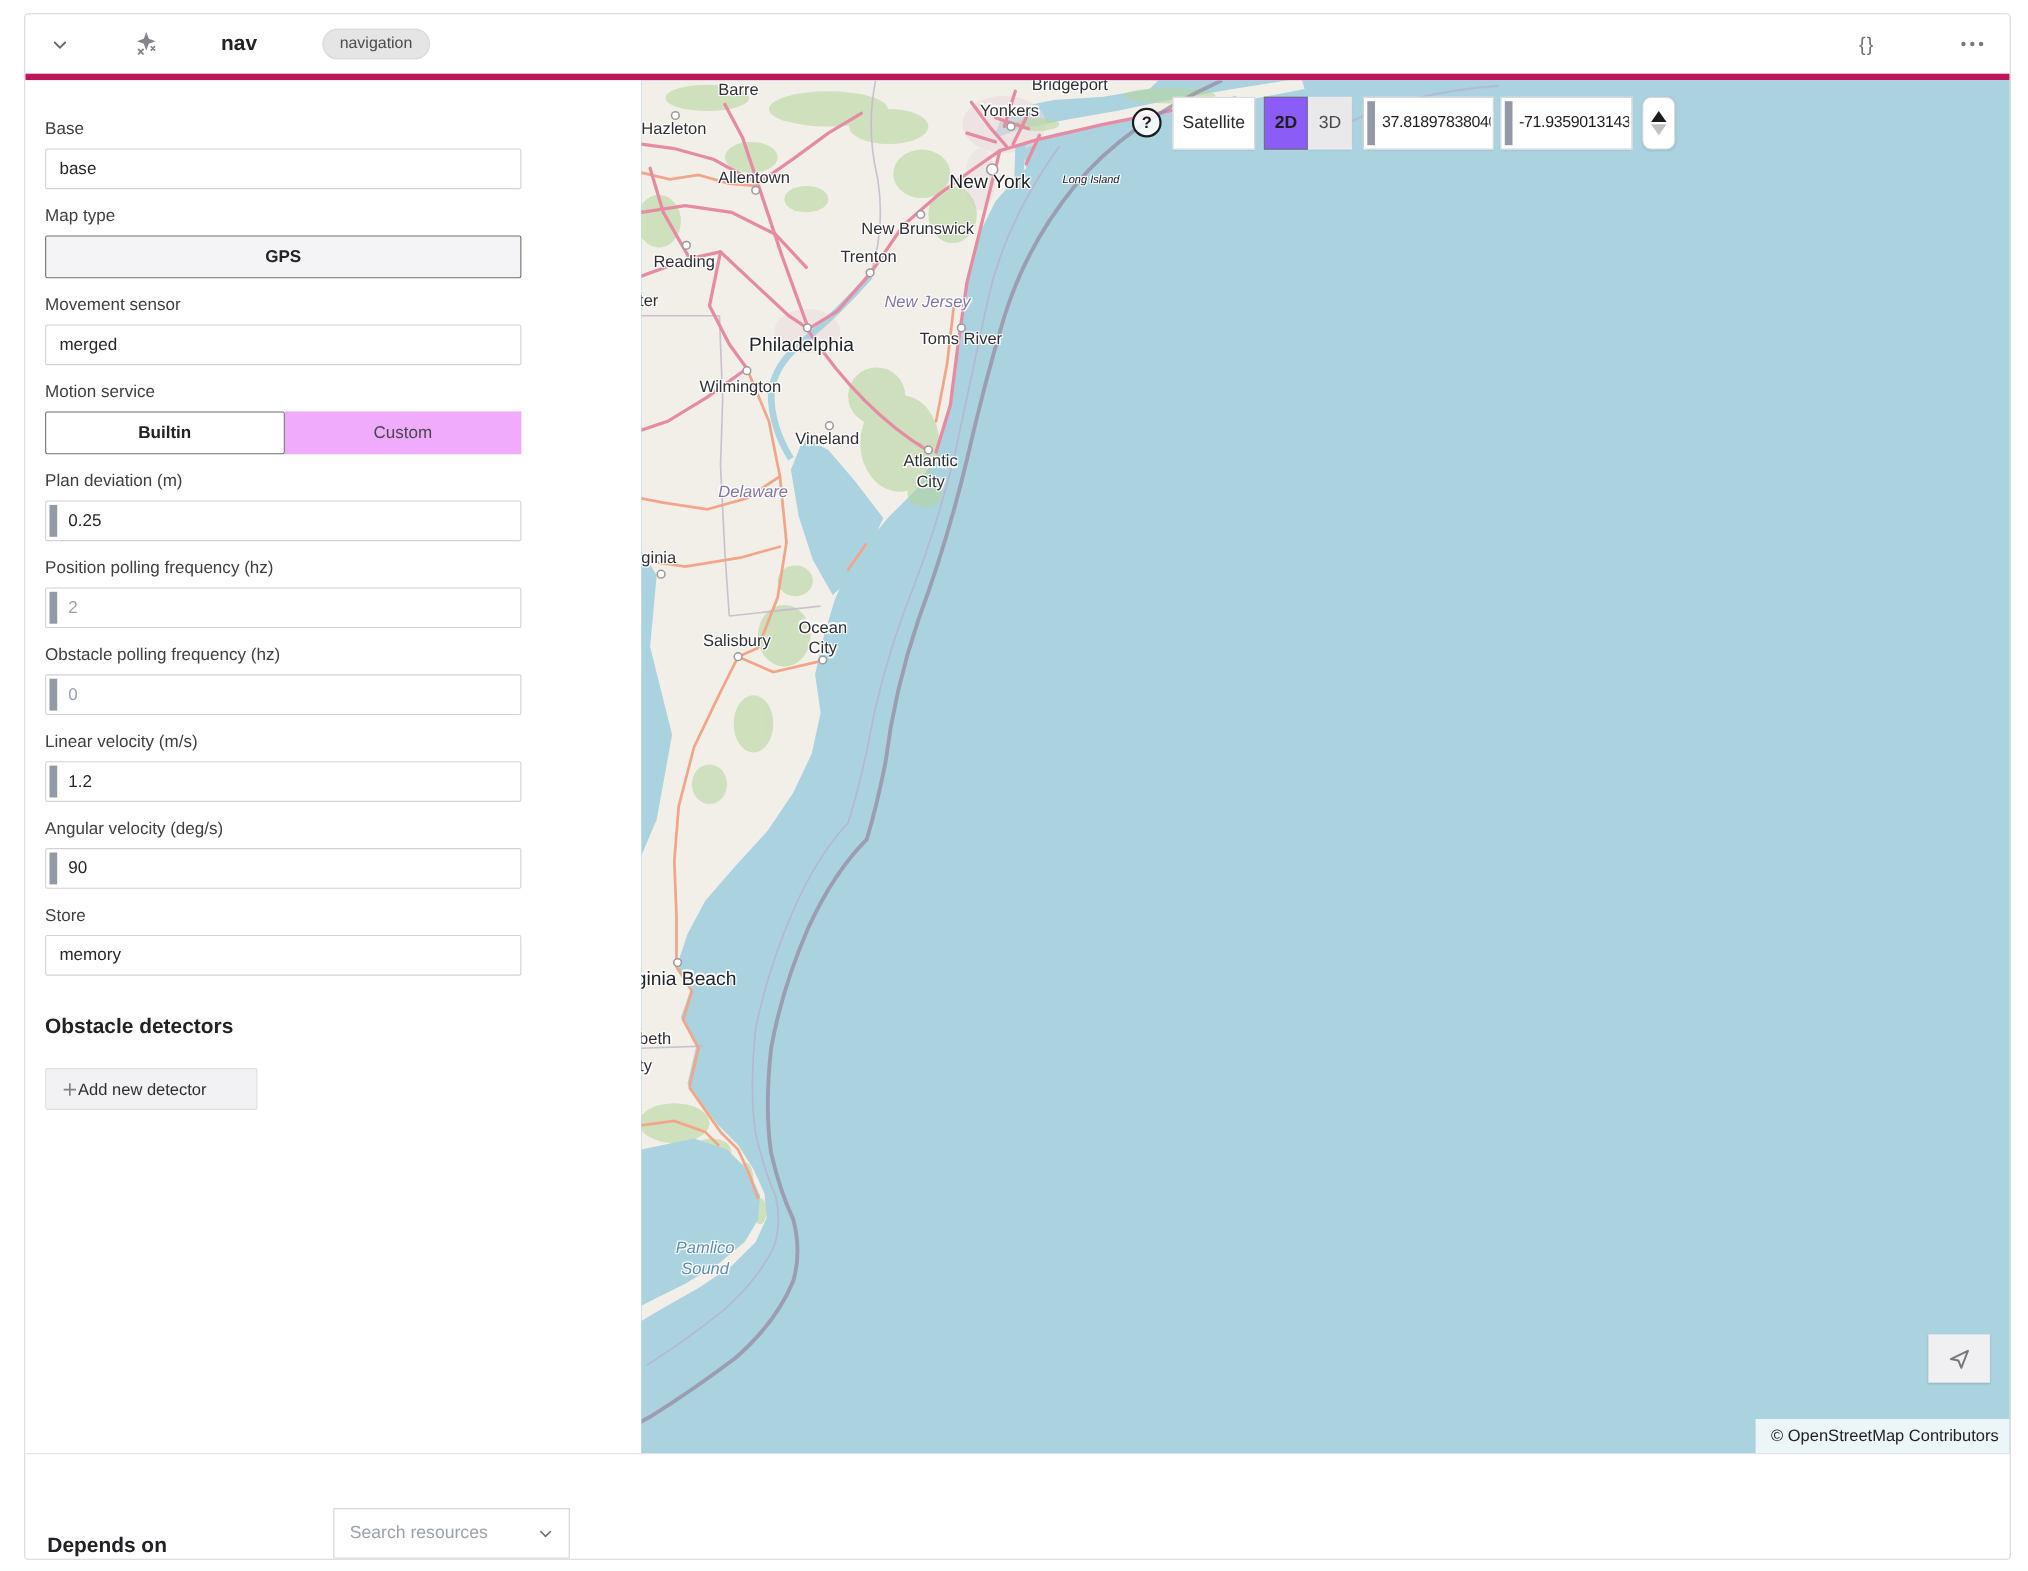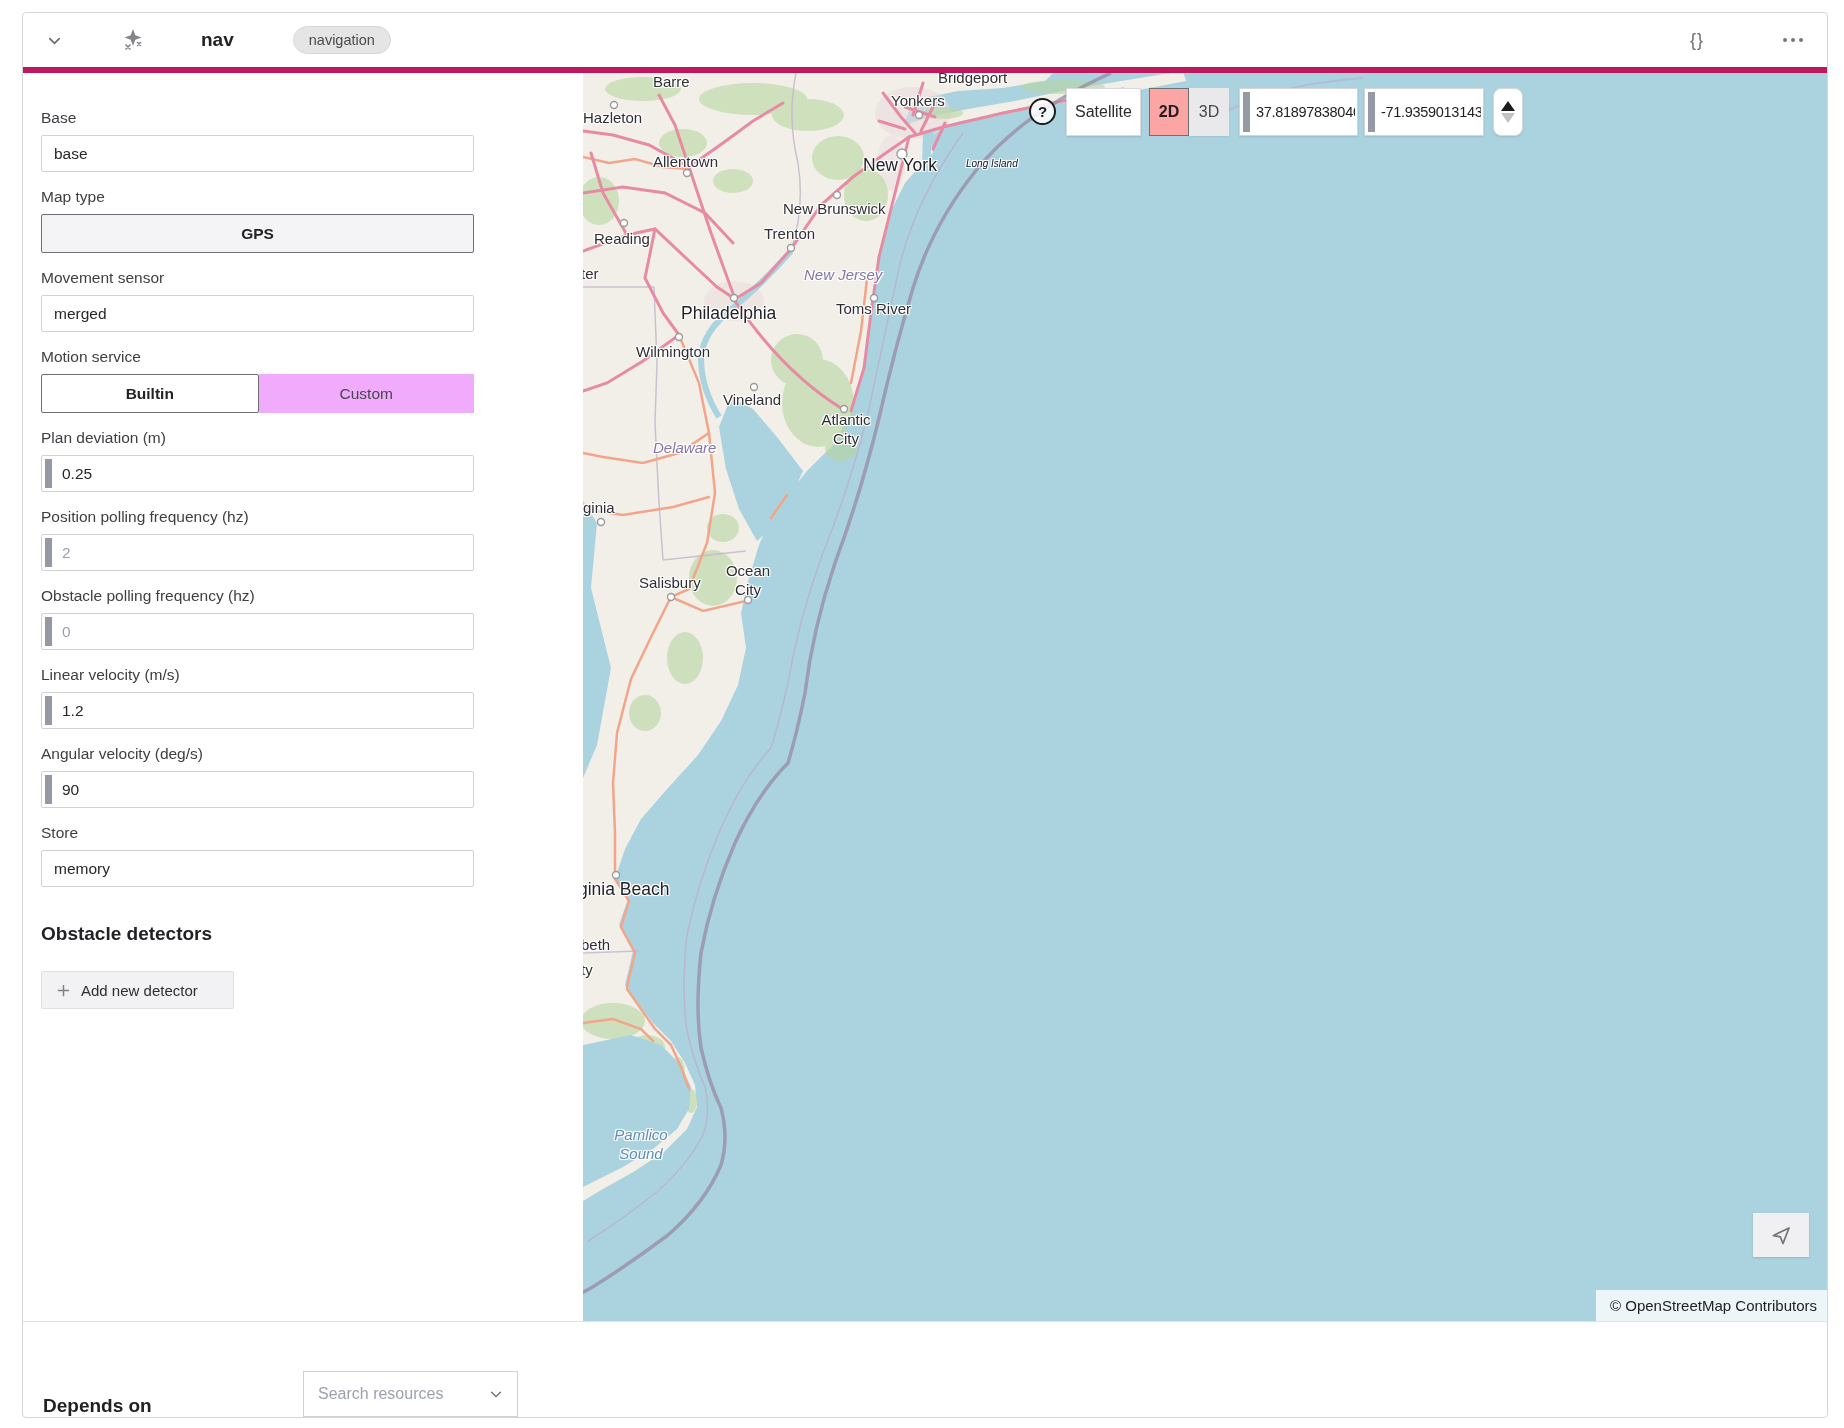--- a/index.html
+++ b/index.html
@@ -43,21 +43,21 @@
 
   .gps-btn { width:433px; height:39px; border:1px solid #6f6f76; background:#f4f4f6; border-radius:2px;
     font-size:15.5px; font-weight:bold; color:#232326; display:flex; align-items:center; justify-content:center; cursor:pointer; }
   .segmented { display:flex; width:433px; height:39px; }
   .seg { flex:1; display:flex; align-items:center; justify-content:center; font-size:15.5px; cursor:pointer; }
   .seg.on { background:#fff; border:1px solid #6f6f76; border-radius:2px; font-weight:bold; color:#232326; }
   .seg.off { background:#f0abfc; color:#47474c; }
 
   .section-h { margin-top:36px; font-size:19px; font-weight:bold; color:#222226; }
   .add-btn { margin-top:26px; width:193px; height:38px; background:#f2f2f4; border:1px solid #e0e0e3;
-    border-radius:2px; display:flex; align-items:center; gap:10px; padding:0 14px;
+    border-radius:2px; display:flex; align-items:center; padding:0 14px;
     font-size:15px; color:#2e2e31; cursor:pointer; }
 
   
   .map { position:relative; flex:1; overflow:hidden; background:#aad3df; }
   .map svg.basemap { position:absolute; left:0; top:0; pointer-events:none; }
   .mlbl { position:absolute; font-size:15px; color:#2f2f33; line-height:1.25; white-space:nowrap;
     pointer-events:none;
     text-shadow:-1px -1px 0 #fff,1px -1px 0 #fff,-1px 1px 0 #fff,1px 1px 0 #fff,0 0 3px #fff; }
   .mlbl.lg { font-size:17.5px; color:#232327; }
   .mlbl.state { font-style:italic; color:#8375a8; }
@@ -67,21 +67,21 @@
 
   .mapctl { position:absolute; z-index:5; }
   .help-circle { left:446px; top:25px; width:27px; height:27px; border-radius:50%;
     border:2.5px solid #1c1c1e; background:rgba(255,255,255,.85); display:flex; align-items:center;
     justify-content:center; font-size:15px; font-weight:bold; color:#1c1c1e; cursor:pointer; }
   .sat-btn { left:483px; top:15px; width:75px; height:48px; background:#fff; border:1px solid #dadade;
     box-shadow:0 1px 2px rgba(0,0,0,.12); display:flex; align-items:center; justify-content:center;
     font-size:16px; color:#2b2b2e; cursor:pointer; }
   .seg23 { left:566px; top:15px; display:flex; height:48px; }
   .seg23 .s { width:40px; display:flex; align-items:center; justify-content:center; font-size:16px; cursor:pointer; }
-  .seg23 .s.on { background:#fca5a5; border:1.5px solid #6f6f76; font-weight:bold; color:#1f1f22; }
+  .seg23 .s.on { background:#8b5cf6; border:1.5px solid #6f6f76; font-weight:bold; color:#1f1f22; }
   .seg23 .s.off { background:#e9e9ec; color:#47474c; box-shadow:0 1px 2px rgba(0,0,0,.08); }
   .coord { top:15px; height:48px; background:#fff; border:1px solid #d4d4d8; position:absolute;
     box-shadow:0 1px 2px rgba(0,0,0,.1); }
   .coord::before { content:""; position:absolute; left:3px; top:3px; bottom:3px; width:7px; background:#939aa6; }
   .coord input { width:100%; height:100%; border:0; outline:none; background:transparent; padding:0 2px 0 16px;
     font-family:"Liberation Sans",sans-serif; font-size:14.5px; letter-spacing:-0.3px; color:#1e1e21; }
   .coord.lat { left:656px; width:119px; }
   .coord.lng { left:781px; width:120px; }
   .stepper { left:910px; top:15px; width:30px; height:48px; background:#fff; border:1px solid #d8d8dc;
     border-radius:8px; display:flex; flex-direction:column; align-items:center; justify-content:center;

